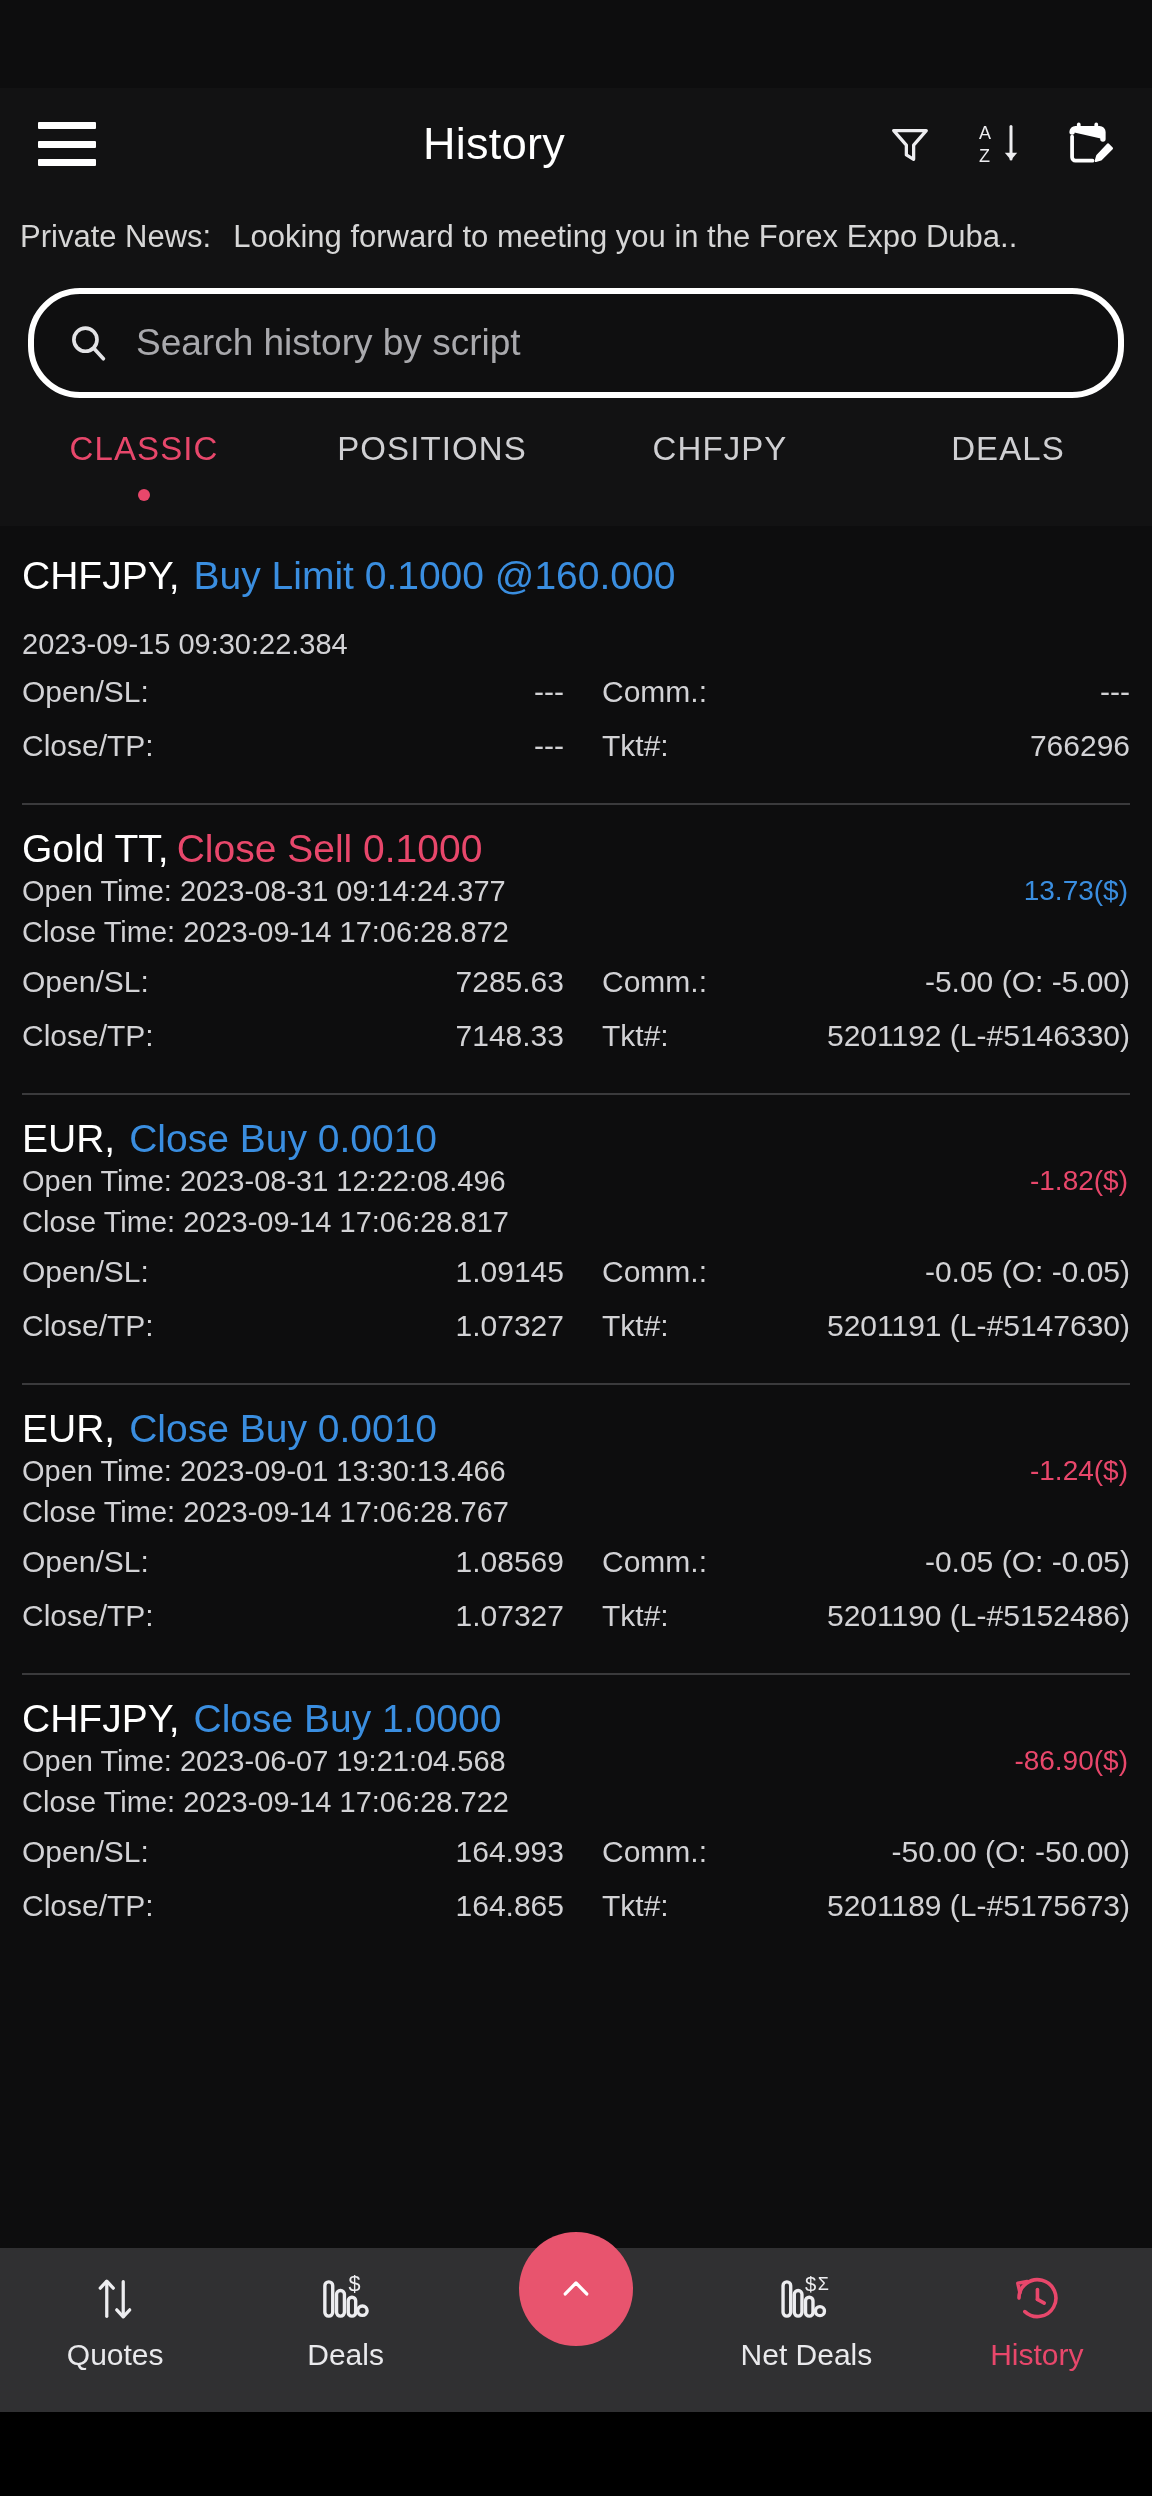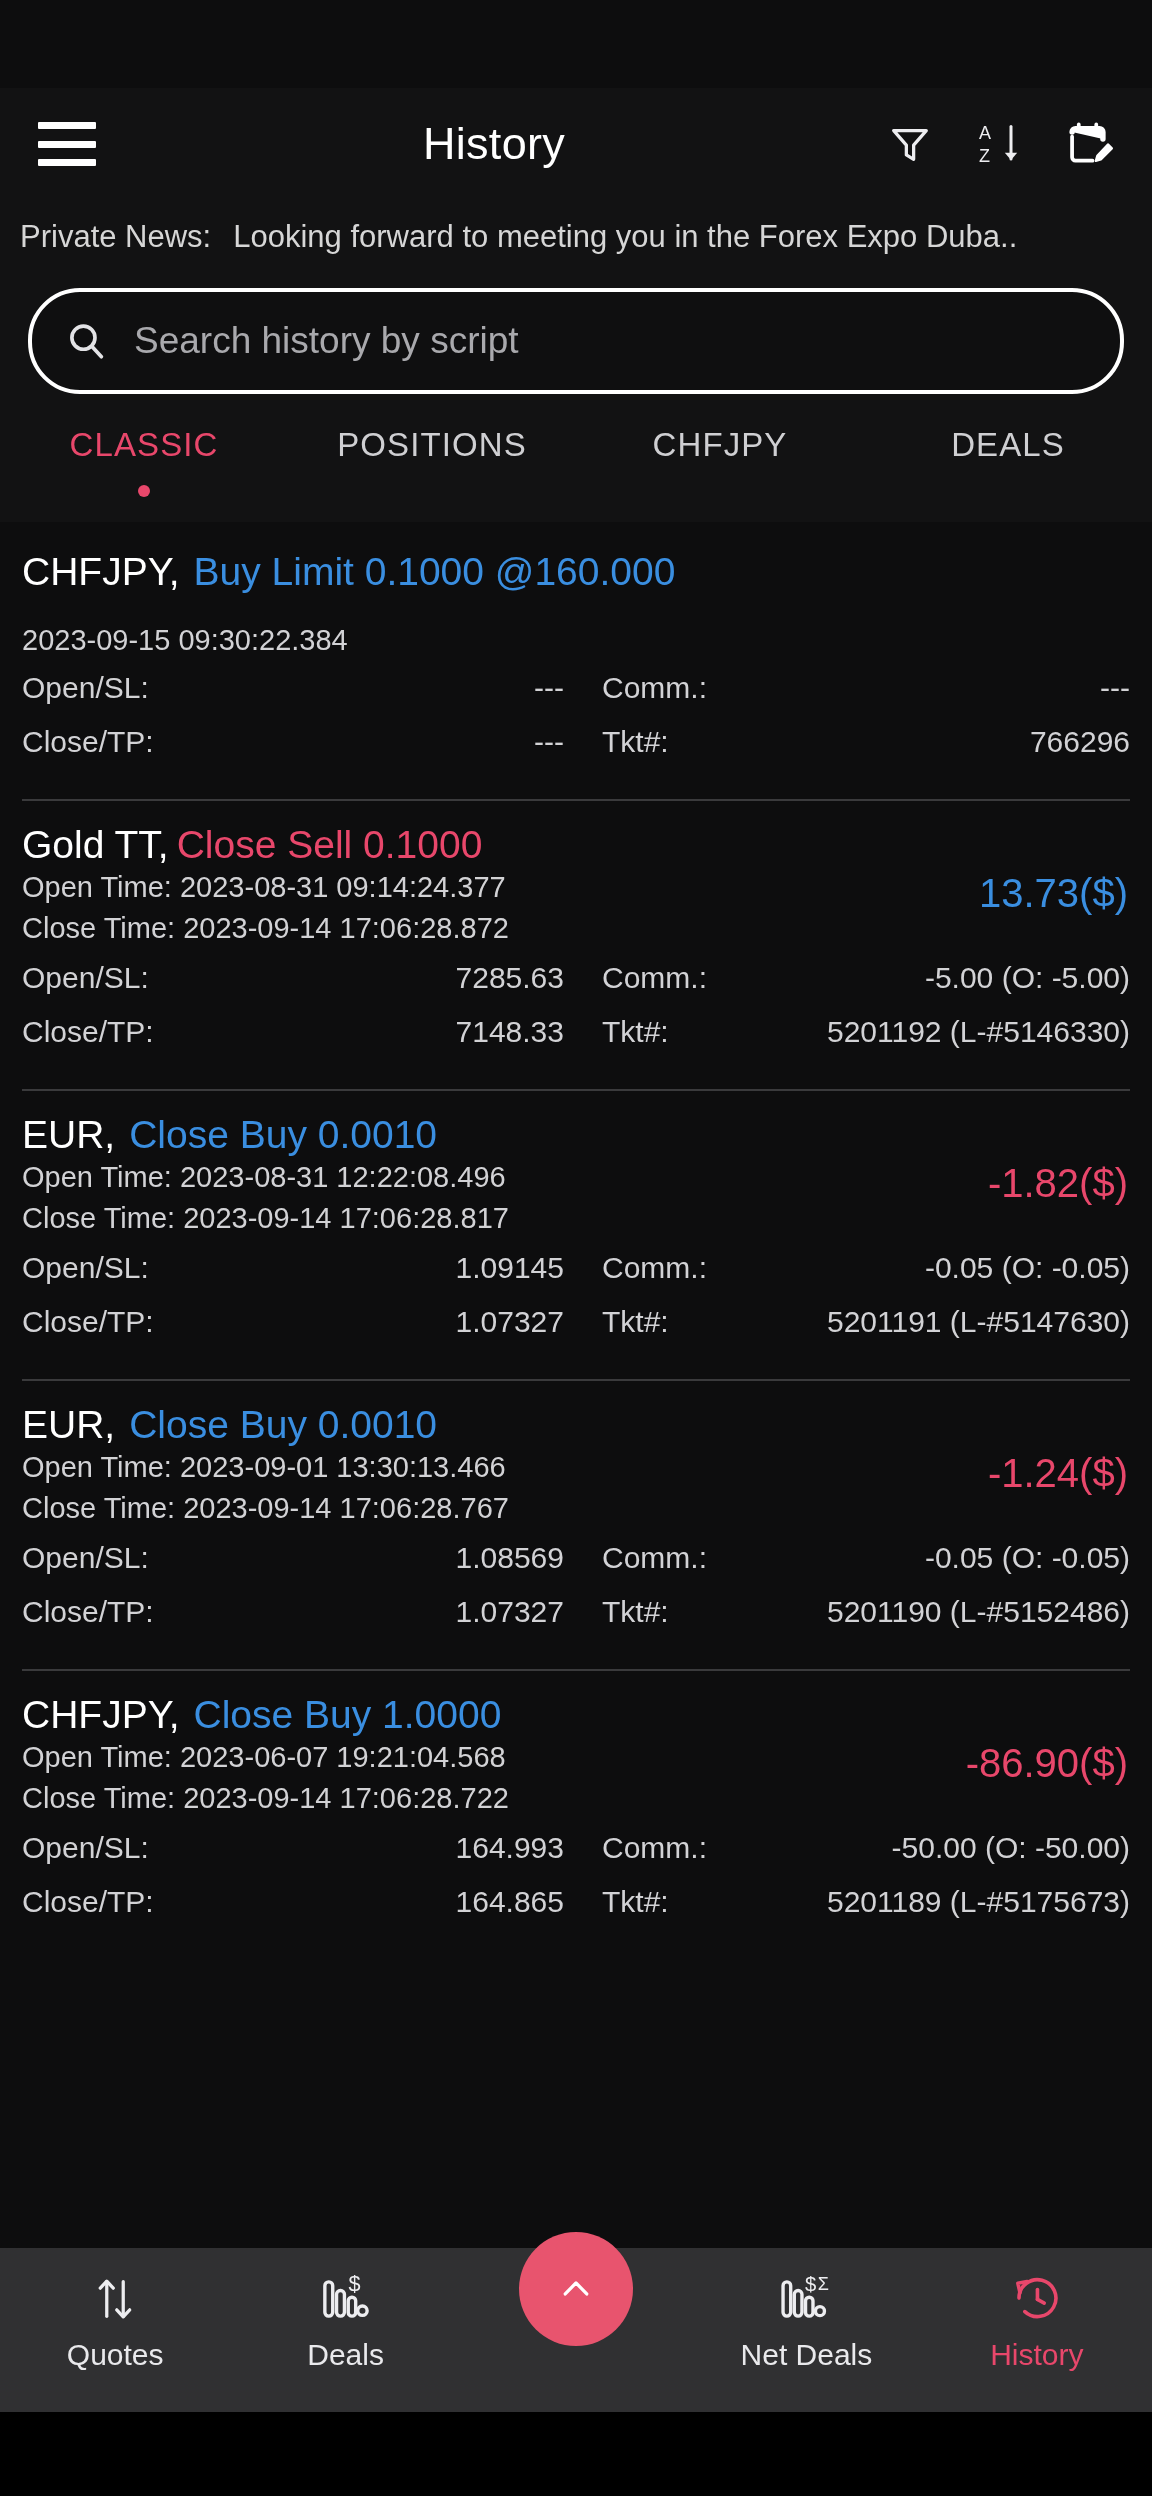--- a/index.html
+++ b/index.html
@@ -109,21 +109,21 @@
   }
 
   
   .search-wrap {
     flex: 0 0 auto;
     padding: 14px 28px 16px 28px;
     background: #121213;
   }
   .search-box {
     height: 98px;
-    border: 4px solid #ffffff;
+    border: 6px solid #ffffff;
     border-radius: 52px;
     display: flex;
     align-items: center;
     padding: 0 32px;
     background: #0f0f10;
     cursor: text;
   }
   .search-icon { flex: 0 0 auto; display:block; margin-right: 26px; }
   .search-placeholder {
     color: #a9a9ad;
@@ -193,21 +193,21 @@
 
   .time-line {
     color: #d2d2d5;
     font-size: 29px;
     line-height: 41px;
     white-space: nowrap;
   }
   .pnl {
     position: absolute;
     right: 2px;
-    font-size: 40px;
+    font-size: 28px;
     font-weight: 400;
     white-space: nowrap;
   }
   .pnl.pos { color: #3a8ee0; }
   .pnl.neg { color: #e8476b; }
 
   .kv-grid {
     display: grid;
     grid-template-columns: 200px 1fr 160px 1fr;
     column-gap: 0;

